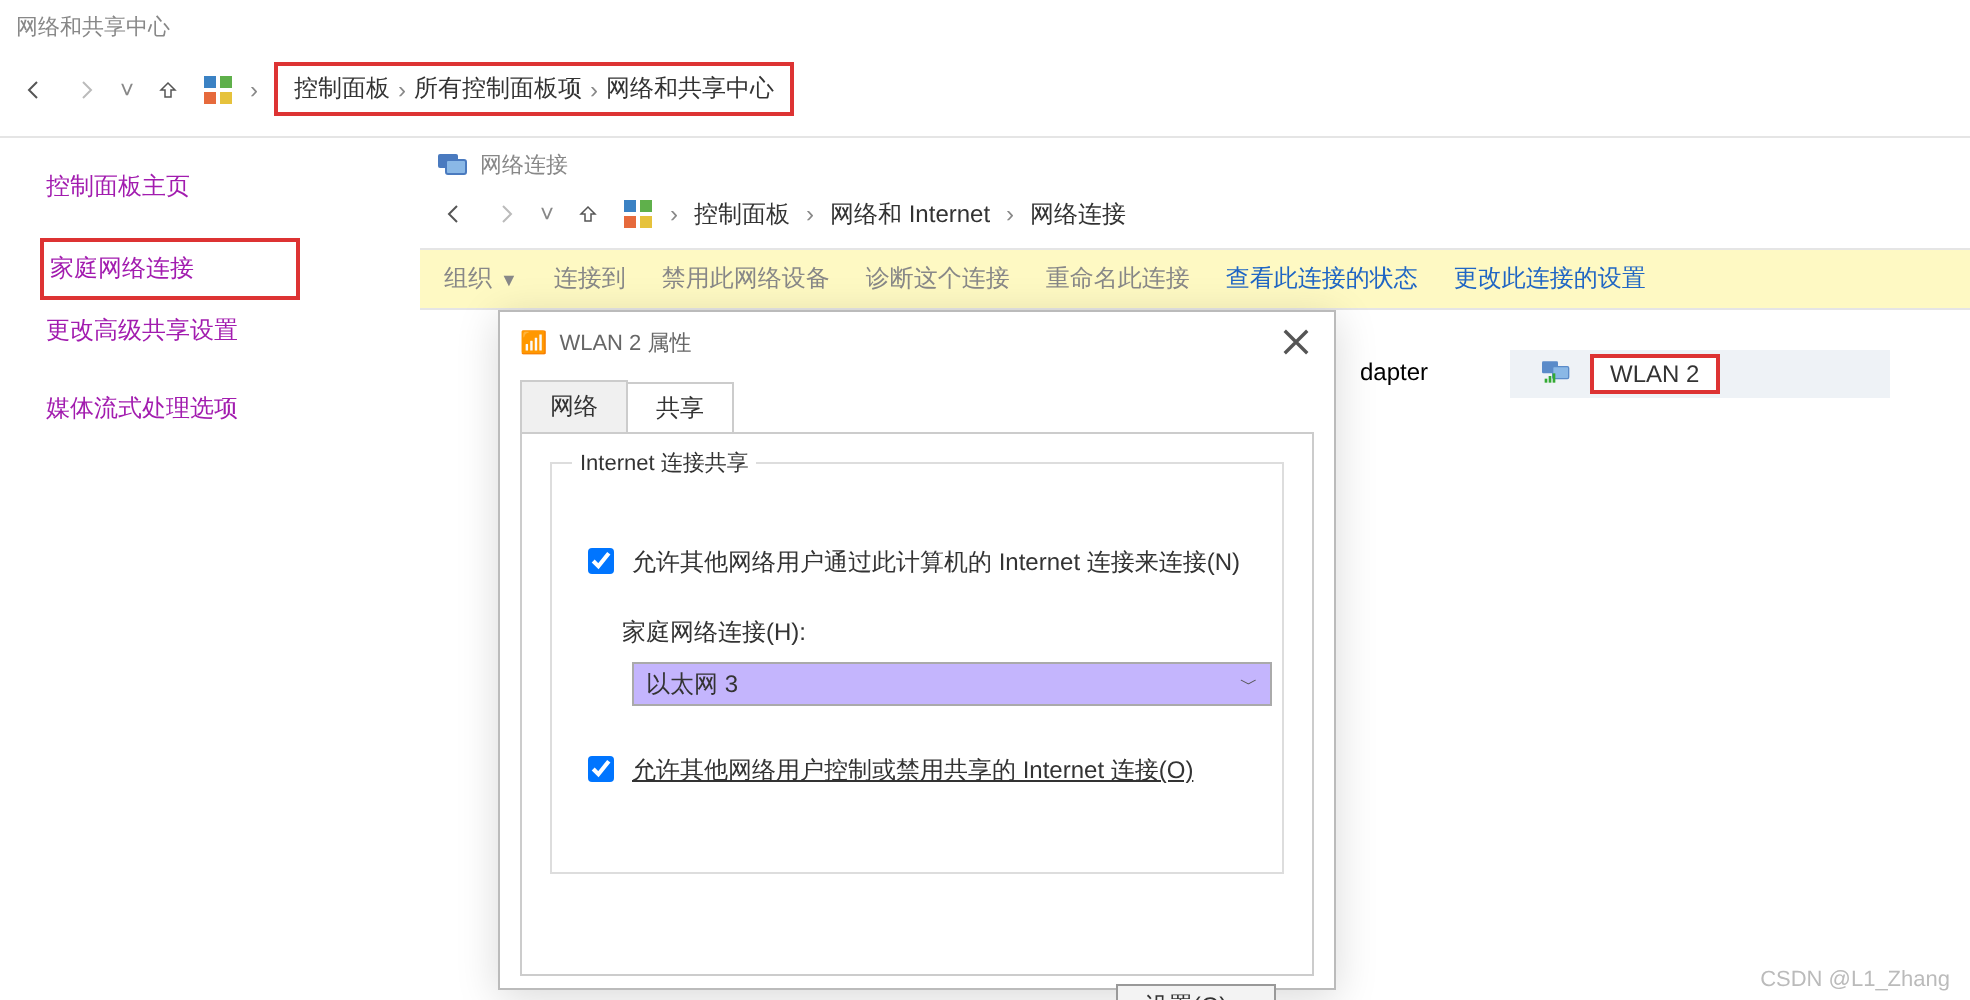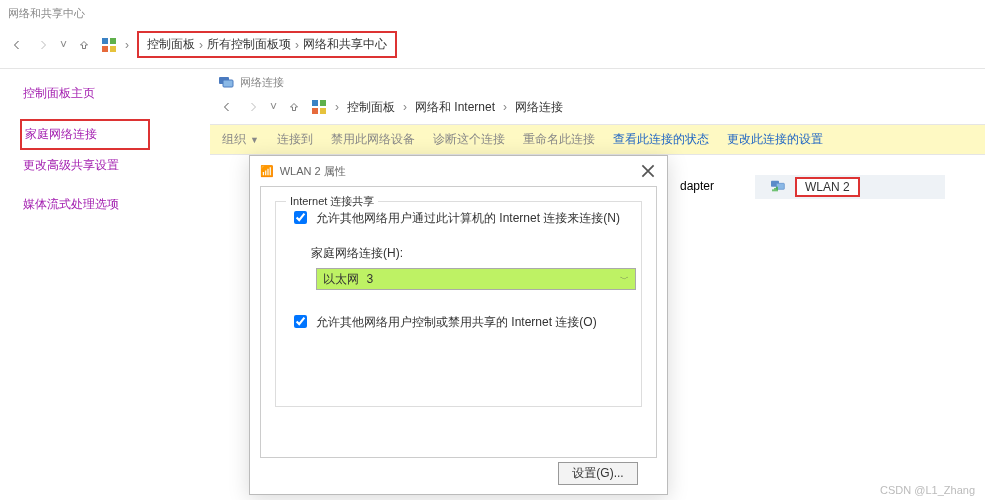--- a/index.html
+++ b/index.html
@@ -97,34 +97,34 @@
   .tab {
     padding:4px 14px; border:1px solid #ccc; border-bottom:none;
     background:#f0f0f0; font-size:12px; margin-right:-1px; cursor:pointer;
   }
   .tab.active { background:#fff; position:relative; top:1px; }
   .tab-body {
     border:1px solid #ccc; margin:0 10px 10px 10px; padding:14px 14px 50px 14px;
     height: 272px; position:relative;
   }
   .group {
-    border:1px solid #ddd; padding:0 14px 20px 14px; position:relative;
+    border:1px solid #ddd; padding:33px 14px 20px 14px; position:relative;
     height: 100%;
   }
   .group-legend {
     position:absolute; top:-8px; left:10px; background:#fff; padding:0 4px; font-size:11px;
   }
   .cb-row { display:flex; align-items:flex-end; gap:6px; margin:6px 0 18px 0; }
   .cb { width:13px; height:13px; }
   .sub-label { margin-left:21px; margin-bottom:6px; }
   .select {
     margin-left:26px; width:320px; height:22px;
-    border:1px solid #aaa; background:#bef264;
+    border:1px solid #aaa; background:#c4b5fd;
     display:flex; align-items:center; justify-content:space-between;
-    padding:0 6px; color:#333;font-family:Liberation Mono, monospace;
+    padding:0 6px; color:#333;
   }
   .btn {
     width:80px; height:23px; border:1px solid #999; background:#f3f3f3;
     display:flex; align-items:center; justify-content:center; font-size:12px;
     cursor:pointer;
   }
   .settings-btn { position:absolute; right:18px; bottom:-28px; }
 
   .watermark {
     position:absolute; right:10px; bottom:4px; color:#bbb; font-size:11px;
@@ -259,36 +259,40 @@
     <span style="display:flex;align-items:center;gap:6px;">
       <span style="color:#6a8;">📶</span>
       <span>WLAN 2 属性</span>
     </span>
     <span class="dlg-close">
       <svg viewBox="0 0 16 16">
           <path d="M3 3l10 10M13 3L3 13" stroke="#555" stroke-width="1.5"></path>
         </svg>
     </span>
   </div>
+  <div class="tabs">
+    <div class="tab">网络</div>
+    <div class="tab active">共享</div>
+  </div>
   <div class="tab-body">
     <div class="group">
       <span class="group-legend">Internet 连接共享</span>
 
       <div class="cb-row">
         <input type="checkbox" class="cb" checked="" style="">
         <span>允许其他网络用户通过此计算机的 Internet 连接来连接(N)</span>
       </div>
 
       <div class="sub-label">家庭网络连接(H):</div>
       <div class="select">
         <span>以太网 3</span>
         <span style="font-size:9px;color:#555;">﹀</span>
       </div>
 
-      <div class="cb-row" style="margin-top:22px;">
+      <div class="cb-row" style="margin-top:22px;text-decoration:underline;">
         <input type="checkbox" class="cb" checked="" style="">
         <span>允许其他网络用户控制或禁用共享的 Internet 连接(O)</span>
       </div>
     </div>
     <div class="btn settings-btn">设置(G)...</div>
   </div>
 </div>
 
 <div class="watermark">CSDN @L1_Zhang</div>
 

